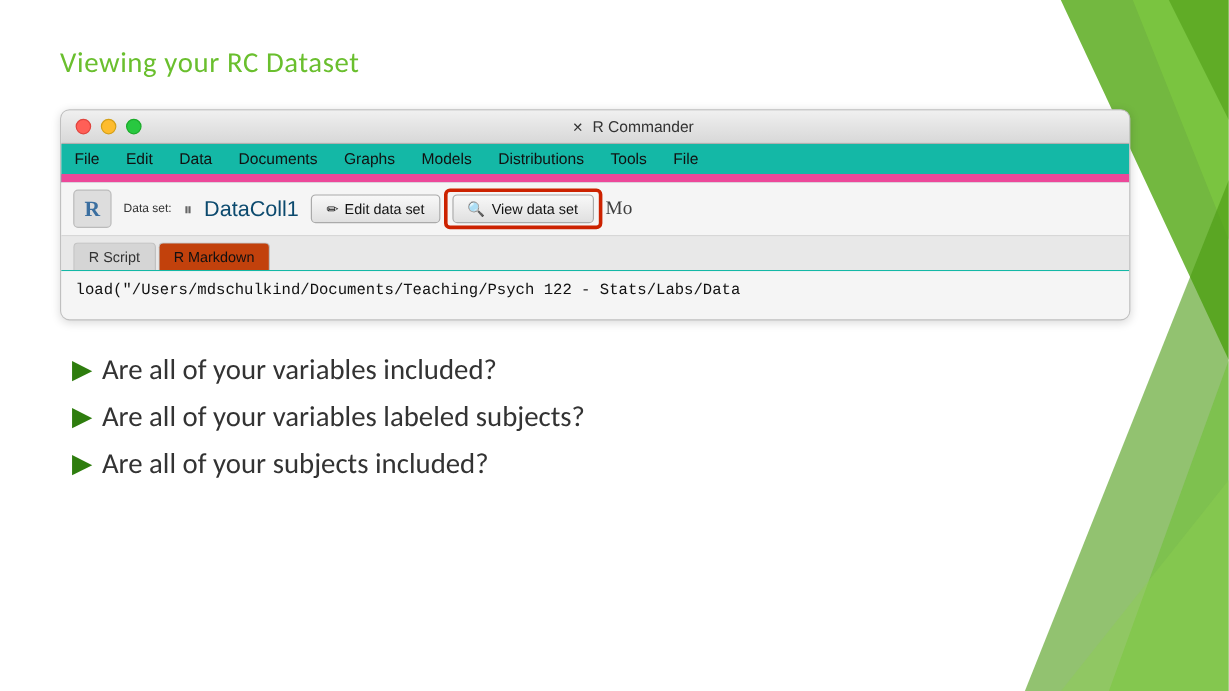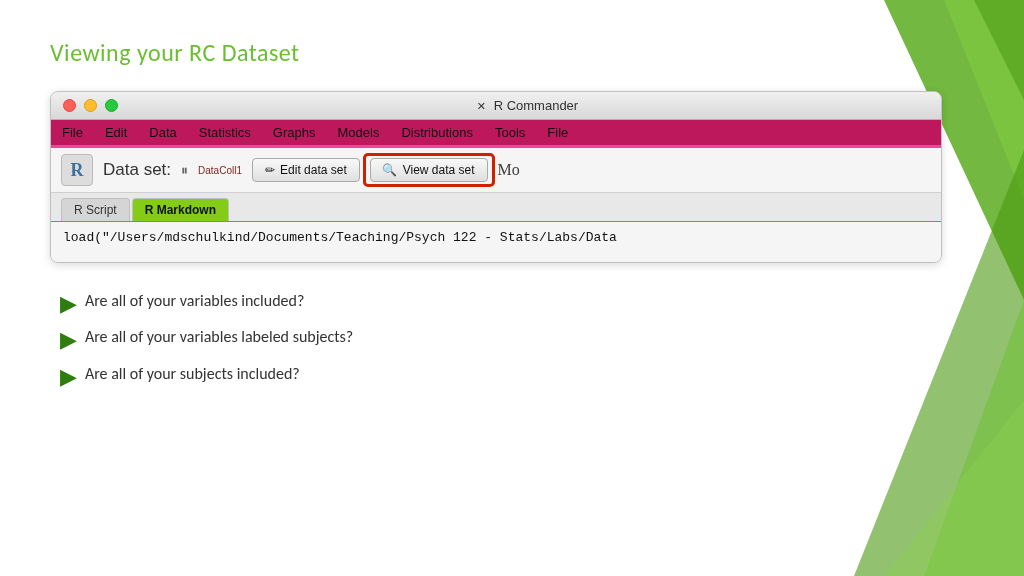--- a/index.html
+++ b/index.html
@@ -75,25 +75,25 @@
       font-family: 'Helvetica Neue', Arial, sans-serif;
     }
 
     .window-title-icon {
       font-size: 11px;
       margin-right: 4px;
     }
 
     
     .menubar {
-      background: #be185d;
+      background: #14b8a6;
       padding: 4px 8px;
       display: flex;
       gap: 16px;
-      border-bottom: 3px solid #ec4899;
+      border-bottom: 7px solid #ec4899;
       font-size: 13px;
       font-family: 'Helvetica Neue', Arial, sans-serif;
     }
 
     .menubar-item {
       color: #111;
       cursor: pointer;
       padding: 1px 3px;
     }
 
@@ -116,33 +116,33 @@
       align-items: center;
       justify-content: center;
       font-weight: bold;
       font-size: 18px;
       color: #3b6fa0;
       font-family: serif;
       border: 1px solid #bbb;
     }
 
     .dataset-label {
-      font-size: 17px;
+      font-size: 10px;
       color: #333;
       font-family: 'Helvetica Neue', Arial, sans-serif;
     }
 
     .dataset-icon {
       font-size: 14px;
       color: #666;
     }
 
     .dataset-name {
-      font-size: 10px;
-      color: #7f1d1d;
+      font-size: 18px;
+      color: #0c4a6e;
       font-weight: 500;
       font-family: 'Helvetica Neue', Arial, sans-serif;
     }
 
     .toolbar-btn {
       background: linear-gradient(to bottom, #f8f8f8, #e0e0e0);
       border: 1px solid #aaa;
       border-radius: 4px;
       padding: 4px 12px;
       font-size: 12px;
@@ -190,23 +190,23 @@
       font-family: 'Helvetica Neue', Arial, sans-serif;
       cursor: pointer;
       border-radius: 4px 4px 0 0;
       border: 1px solid #c0c0c0;
       border-bottom: none;
       background: #d5d5d5;
       color: #333;
     }
 
     .tab.active {
-      background: #84cc16;
+      background: #c2410c;
       color: #111;
-      font-weight: 700;
+      font-weight: 400;
     }
 
     
     .code-area {
       background: #f5f5f5;
       padding: 8px 12px;
       font-size: 13px;
       font-family: 'Courier New', monospace;
       color: #111;
       min-height: 40px;
@@ -232,21 +232,21 @@
     .bullet-arrow {
       color: #2e7d0e;
       margin-right: 8px;
       font-size: 22px;
       line-height: 1.2;
       flex-shrink: 0;
     }
 
     .bullet-text {
       color: #333;
-      font-size: 16px;
+      font-size: 24px;
       line-height: 1.2;
     }
   </style>
 </head>
 <body>
 
 <svg class="bg-decor" viewBox="0 0 200 576" xmlns="http://www.w3.org/2000/svg">
   <polygon points="200,0 200,300 60,0" fill="#5aab1e" opacity="0.85"></polygon>
   <polygon points="200,0 200,200 120,0" fill="#7dc940" opacity="0.7"></polygon>
   <polygon points="200,150 200,576 30,576" fill="#4a9a10" opacity="0.6"></polygon>
@@ -268,21 +268,21 @@
       <span class="window-title">
         <span class="window-title-icon">✕</span>
         <span>R Commander</span>
       </span>
     </div>
 
     <div class="menubar">
       <span class="menubar-item">File</span>
       <span class="menubar-item">Edit</span>
       <span class="menubar-item">Data</span>
-      <span class="menubar-item">Statistics</span>
+      <span class="menubar-item">Documents</span>
       <span class="menubar-item">Graphs</span>
       <span class="menubar-item">Models</span>
       <span class="menubar-item">Distributions</span>
       <span class="menubar-item">Tools</span>
       <span class="menubar-item">File</span>
     </div>
 
     <div class="toolbar-row">
       <div class="r-logo">R</div>
       <span class="dataset-label">Data set:</span>

